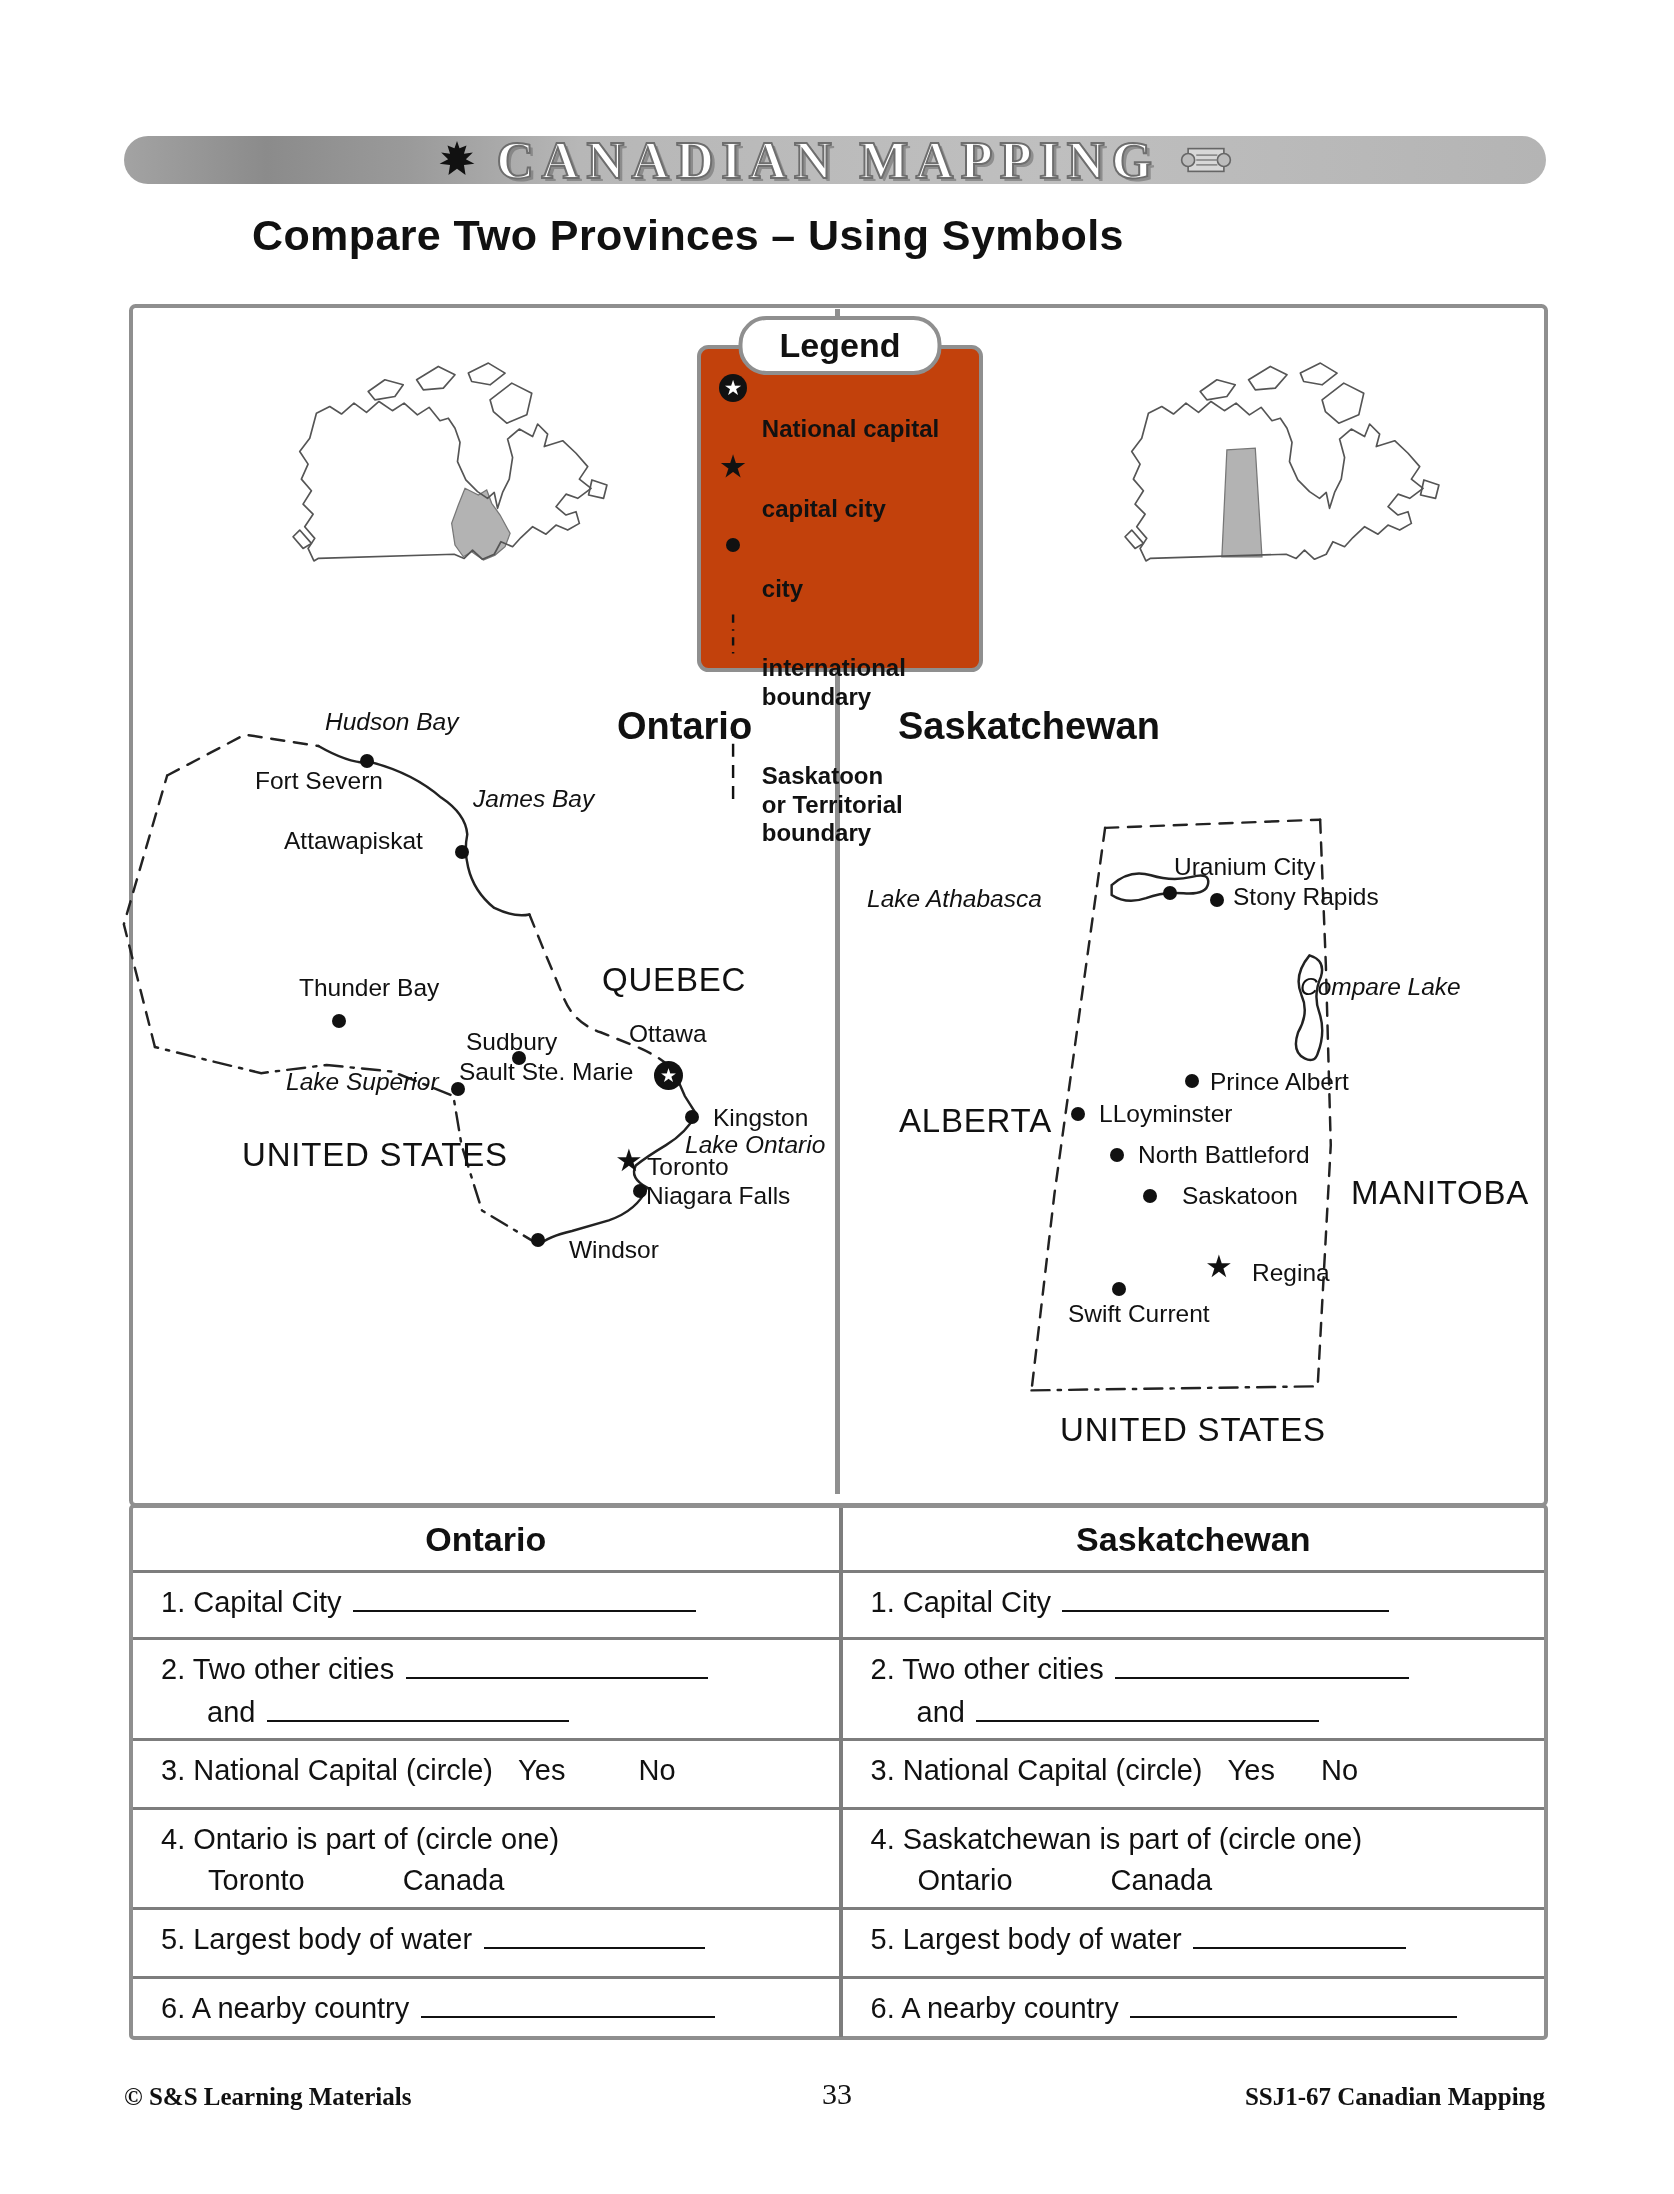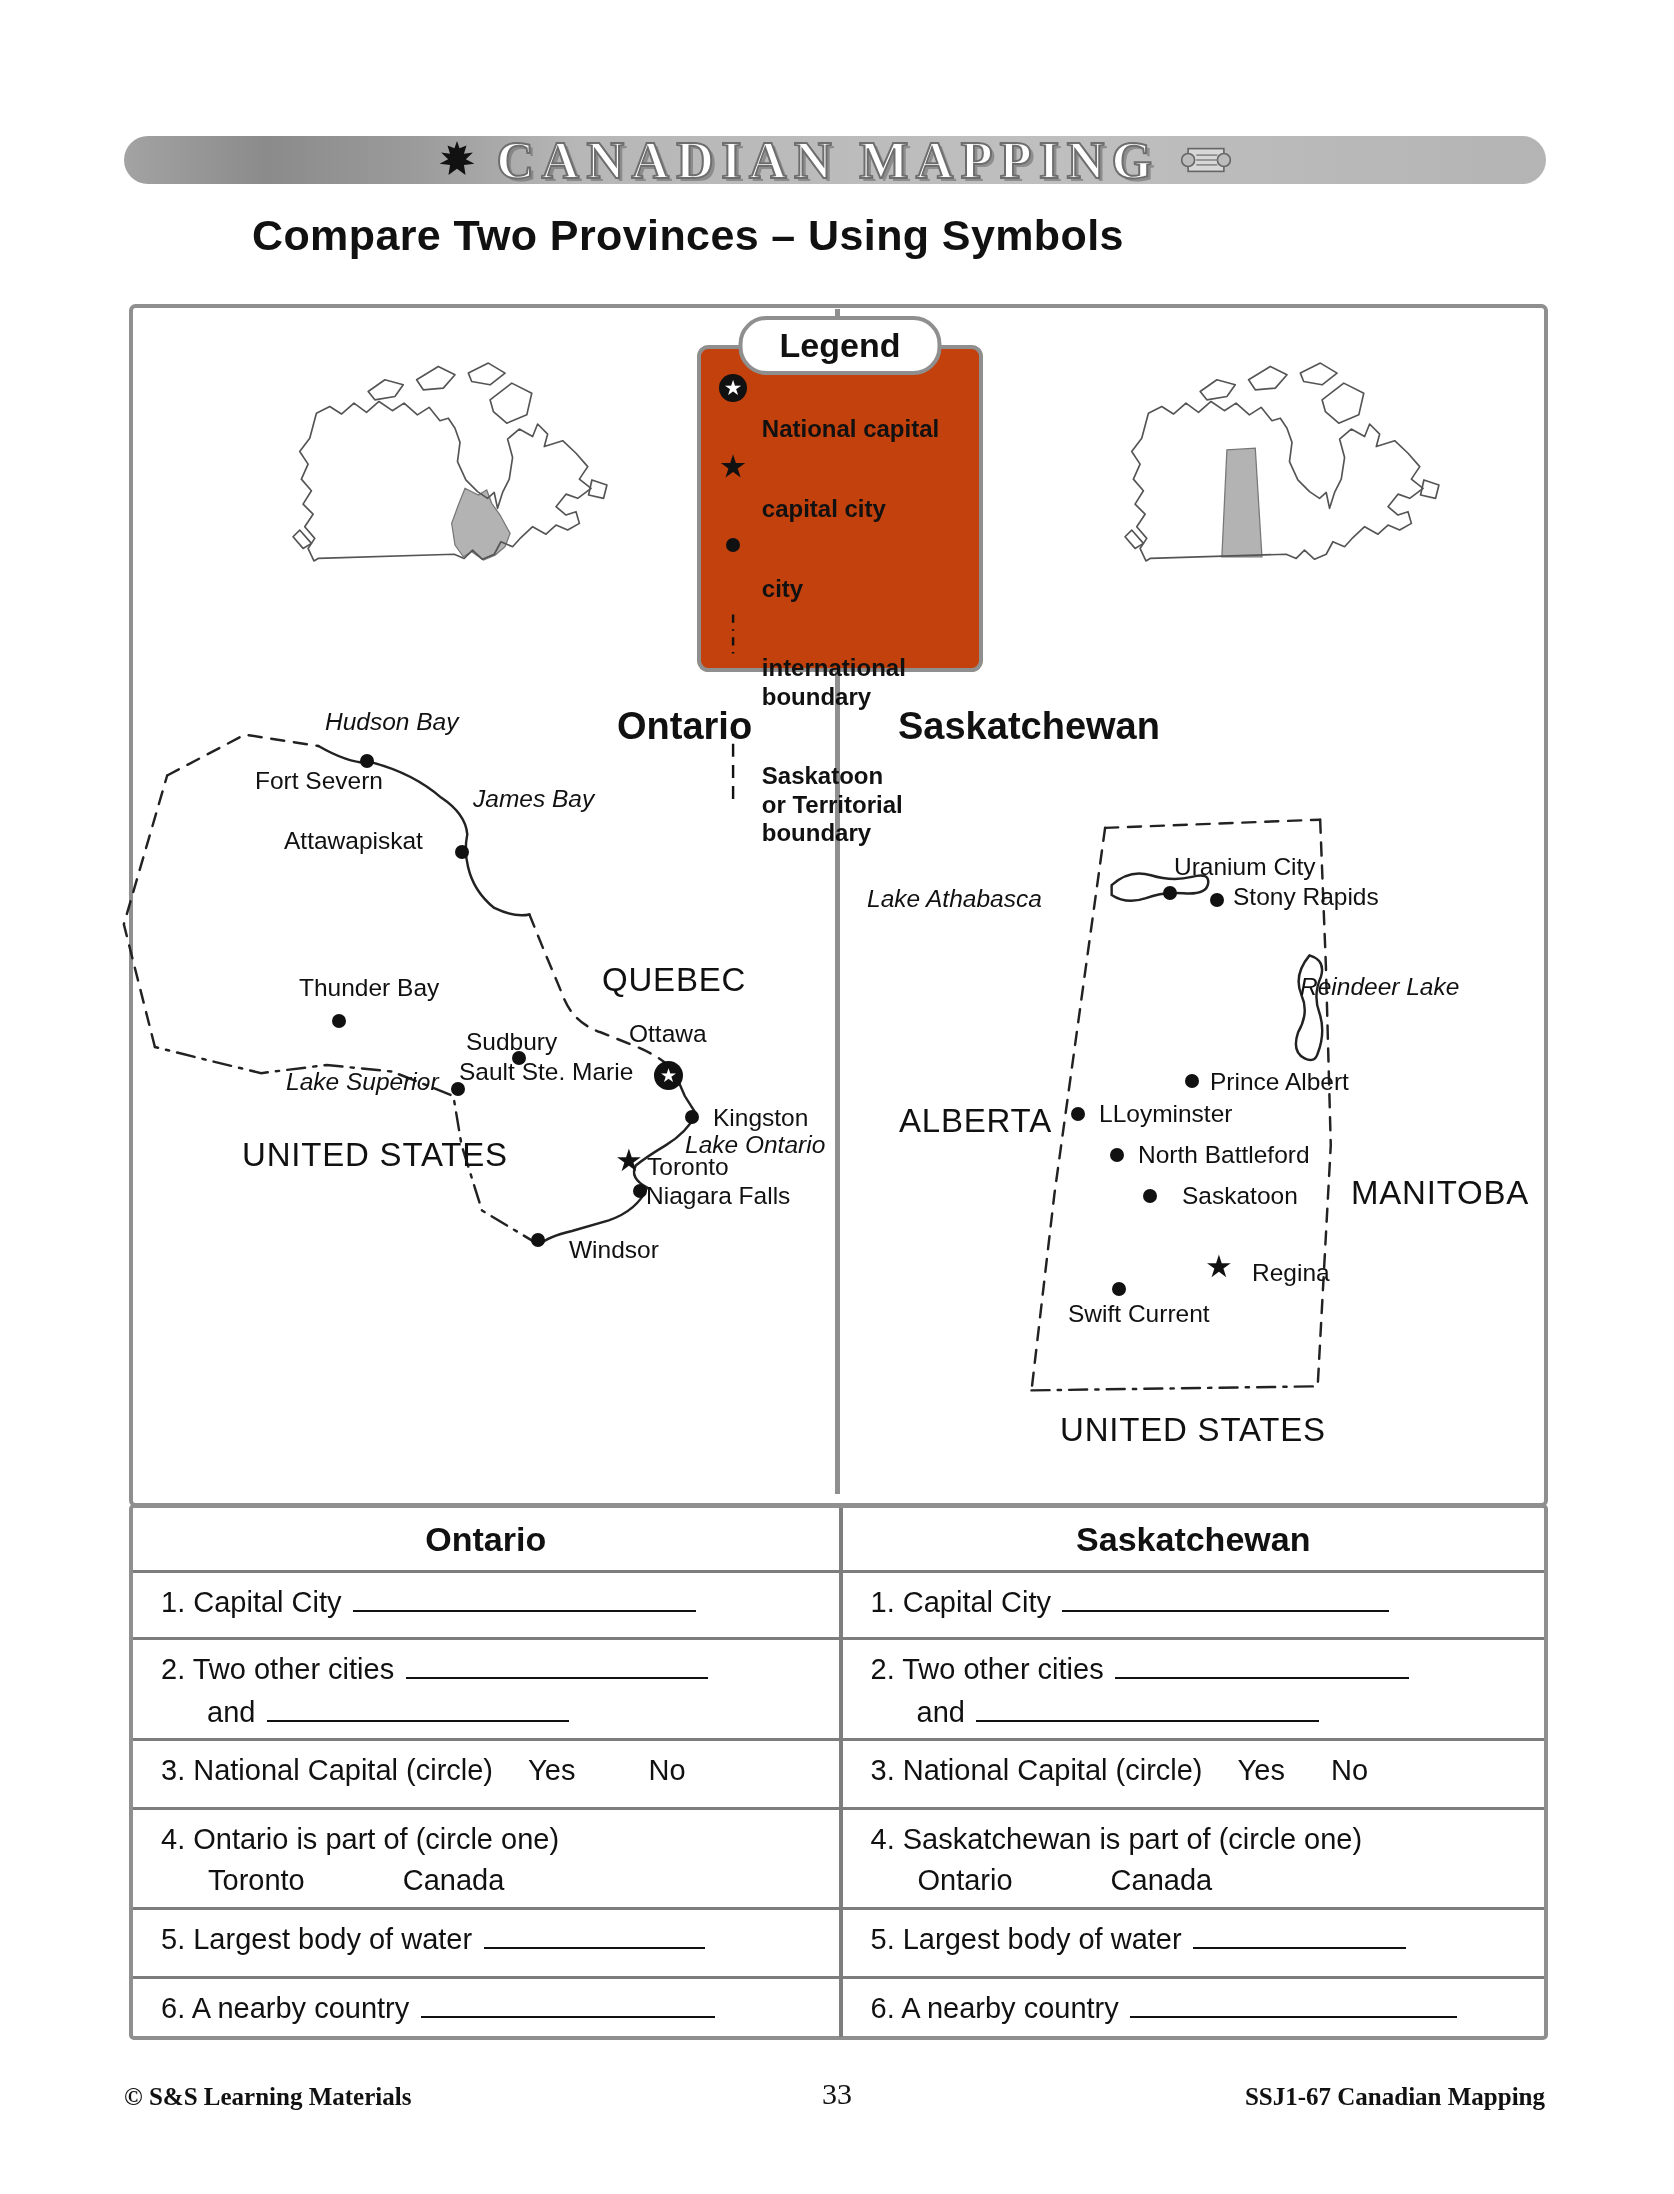--- a/index.html
+++ b/index.html
@@ -50,21 +50,21 @@
   .qtable{position:absolute;left:129px;top:1504px;width:1411px;height:528px;border:4.9px solid #8f8f8f;
           border-radius:4.9px;display:grid;grid-template-columns:1fr 1fr;
           grid-template-rows:62px 67px 101px 69px 100px 69px 1fr;font-size:29px;background:#fff;}
   .qcell{border-top:3.3px solid #7d7d7d;padding:13px 0 12px 28px;position:relative;}
   .qcell.rightcol{border-left:4.1px solid #7d7d7d;}
   .qcell.header{border-top:none;display:flex;align-items:center;justify-content:center;
                 font-size:34px;font-weight:700;padding:0;}
   .blank{display:inline-block;border-bottom:2.5px solid #111;height:11.4px;margin-left:11.4px;}
   .opt-line{display:flex;gap:98px;margin-left:47px;margin-top:8.2px;}
   .and-line{margin-left:46px;margin-top:9.8px;}
-  .yes{margin-left:27px;}
+  .yes{margin-left:17px;}
   .no{margin-left:65px;}
 
   
   .footer-left{position:absolute;left:124px;top:2083px;font-family:"Liberation Serif",serif;
                font-weight:700;font-size:25px;}
   .footer-page{position:absolute;left:0;right:0;top:2077px;text-align:center;
                font-family:"Liberation Serif",serif;font-size:30px;}
   .footer-right{position:absolute;right:129px;top:2083px;font-family:"Liberation Serif",serif;
                 font-weight:700;font-size:25px;}
   svg{display:block;}
@@ -221,21 +221,21 @@
       <path d="M575,172 L582,350 L588,570 L572,865" stroke-dasharray="16 12"></path>
       <path d="M222,870 L572,865" stroke-dasharray="22 10 4 10"></path>
       <path d="M320,252 q22,-20 48,-12 q26,8 50,2 q22,-6 20,8 q-2,14 -30,12 q-26,-2 -46,6 q-24,8 -42,-4 z"></path>
       <path d="M562,338 q-20,24 -10,48 q10,22 -4,46 q-8,24 8,32 q12,6 16,-6 q10,-26 2,-50 q-8,-22 2,-44 q6,-20 -14,-26 z"></path>
     </g>
   </svg>
 
   <span class="ml" style="left:1174px;top:853px">Uranium City</span>
   <span class="ml" style="left:1233px;top:883px">Stony Rapids</span>
   <span class="ml i" style="left:867px;top:885px">Lake Athabasca</span>
-  <span class="ml i" style="left:1300px;top:973px">Reindeer Lake</span>
+  <span class="ml i" style="left:1300px;top:973px">Compare Lake</span>
   <span class="ml" style="left:1210px;top:1068px">Prince Albert</span>
   <span class="ml big" style="left:899px;top:1102px">ALBERTA</span>
   <span class="ml" style="left:1099px;top:1100px">LLoyminster</span>
   <span class="ml" style="left:1138px;top:1141px">North Battleford</span>
   <span class="ml" style="left:1182px;top:1182px">Saskatoon</span>
   <span class="ml big" style="left:1351px;top:1174px">MANITOBA</span>
   <span class="ml" style="left:1252px;top:1259px">Regina</span>
   <span class="ml" style="left:1068px;top:1300px">Swift Current</span>
   <span class="ml big" style="left:1060px;top:1411px">UNITED STATES</span>
 

